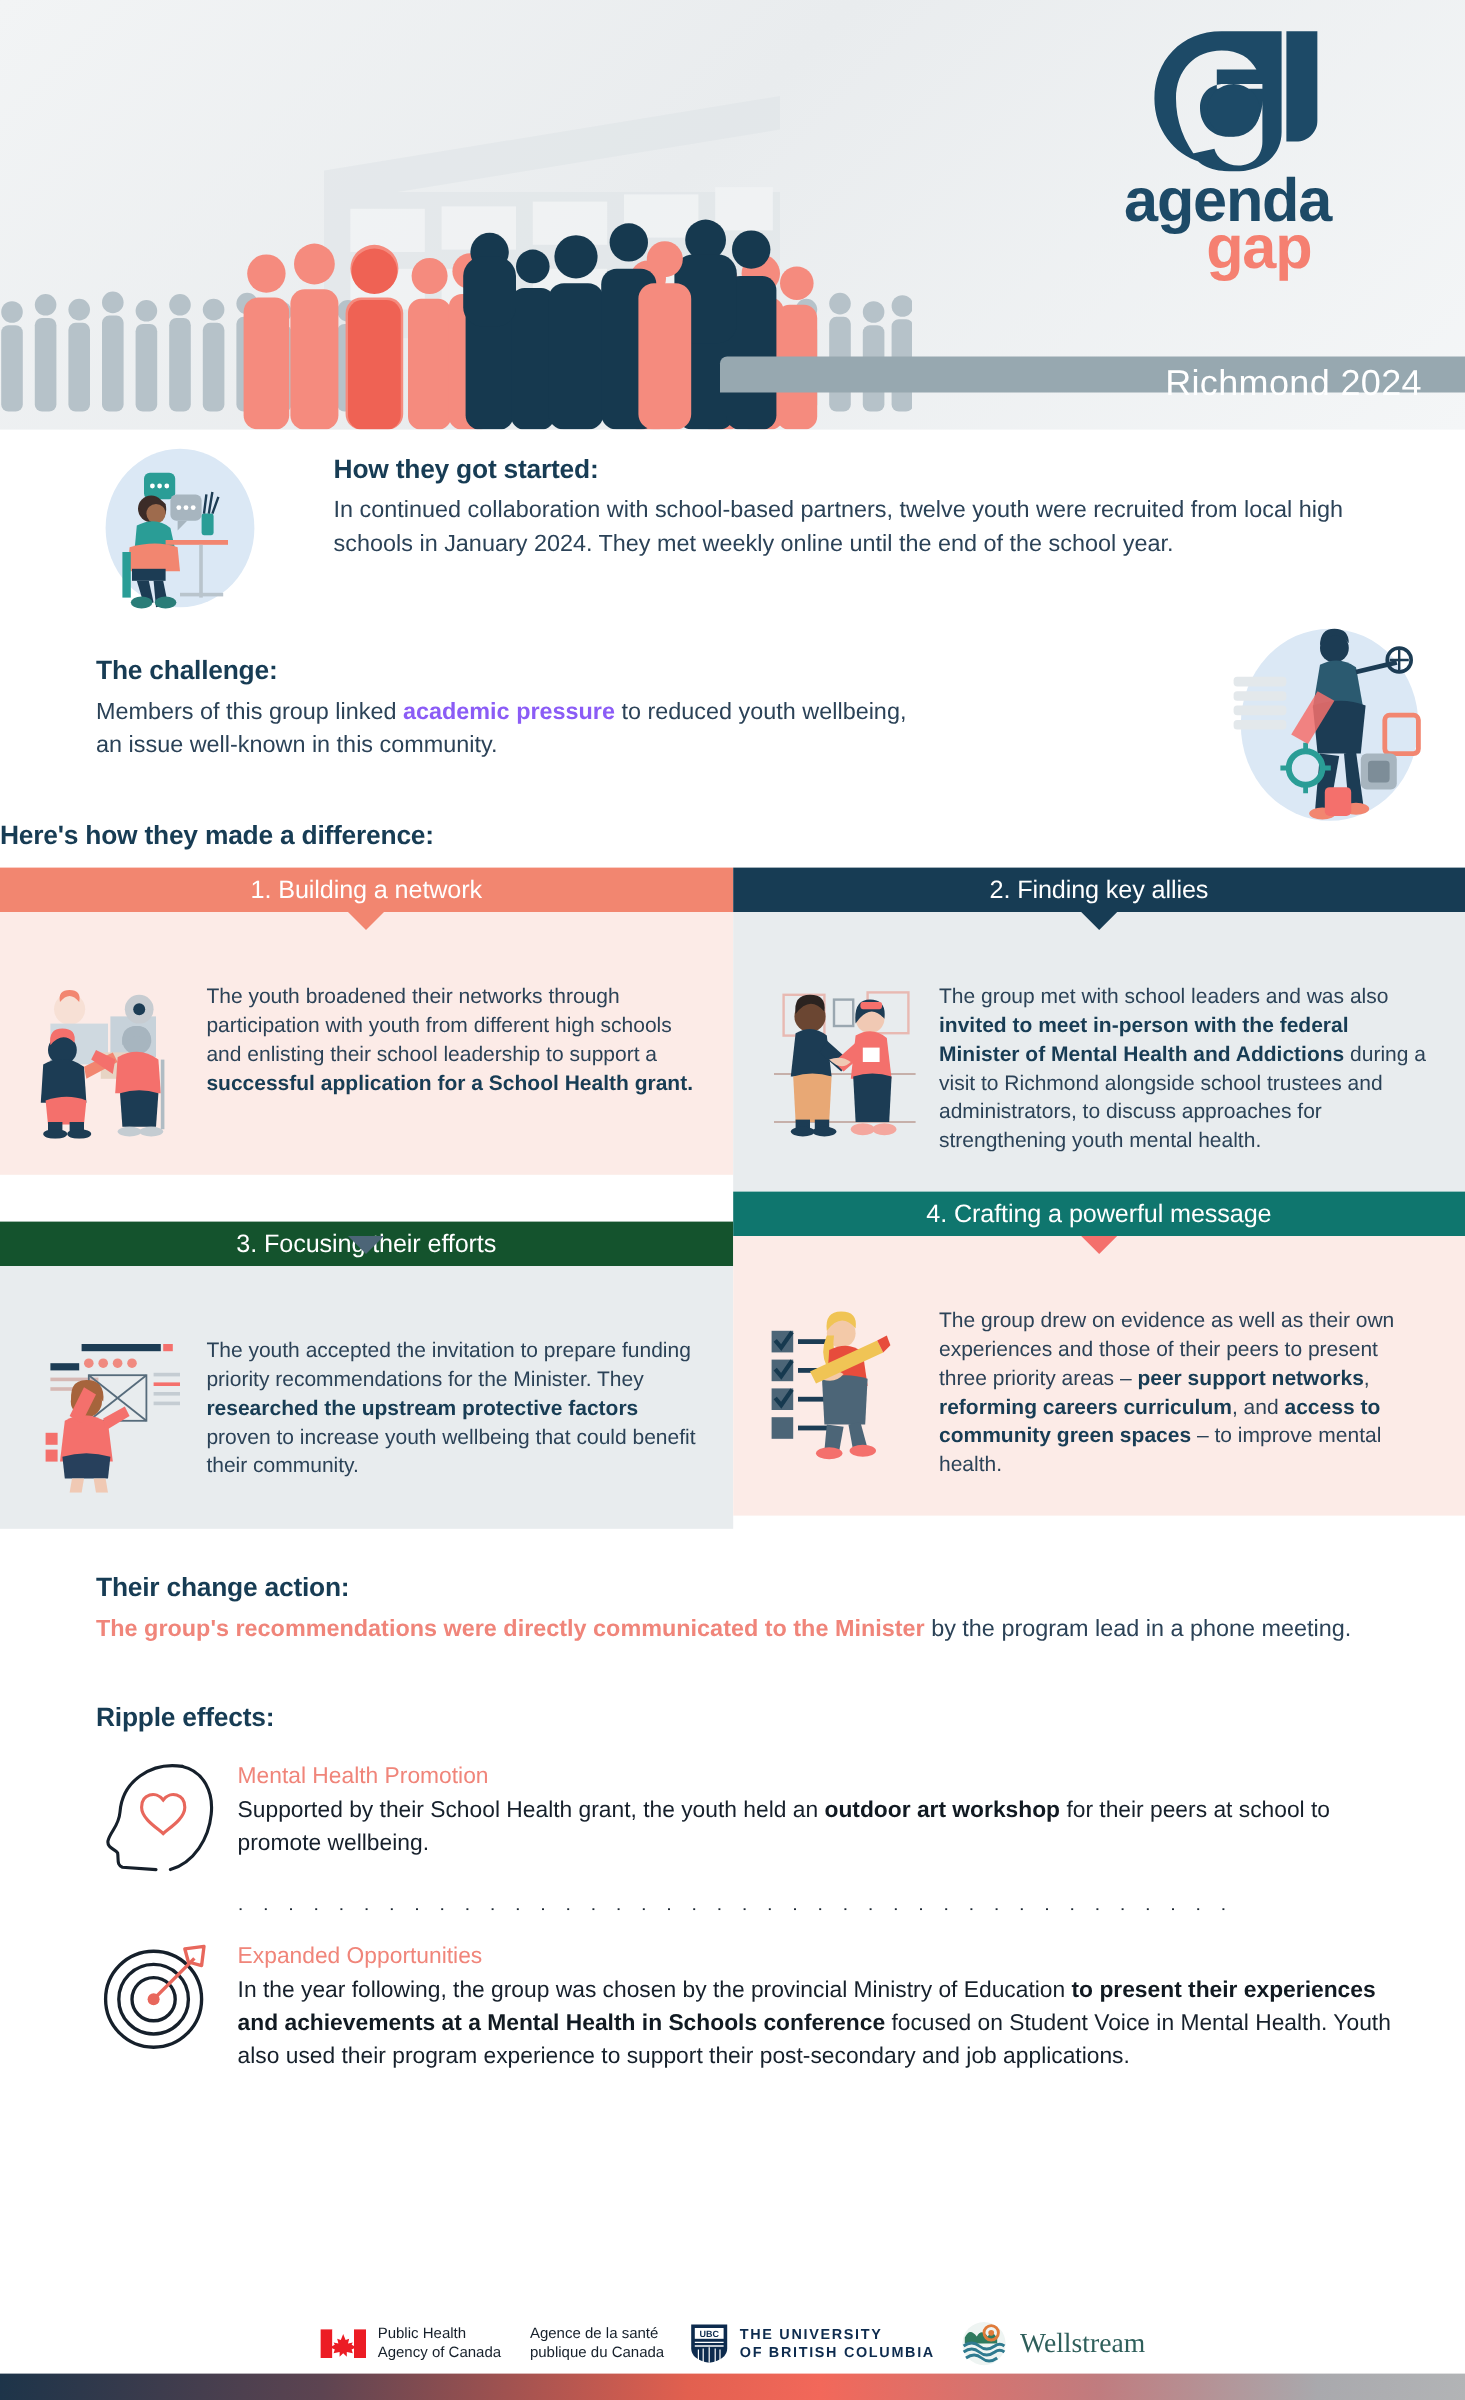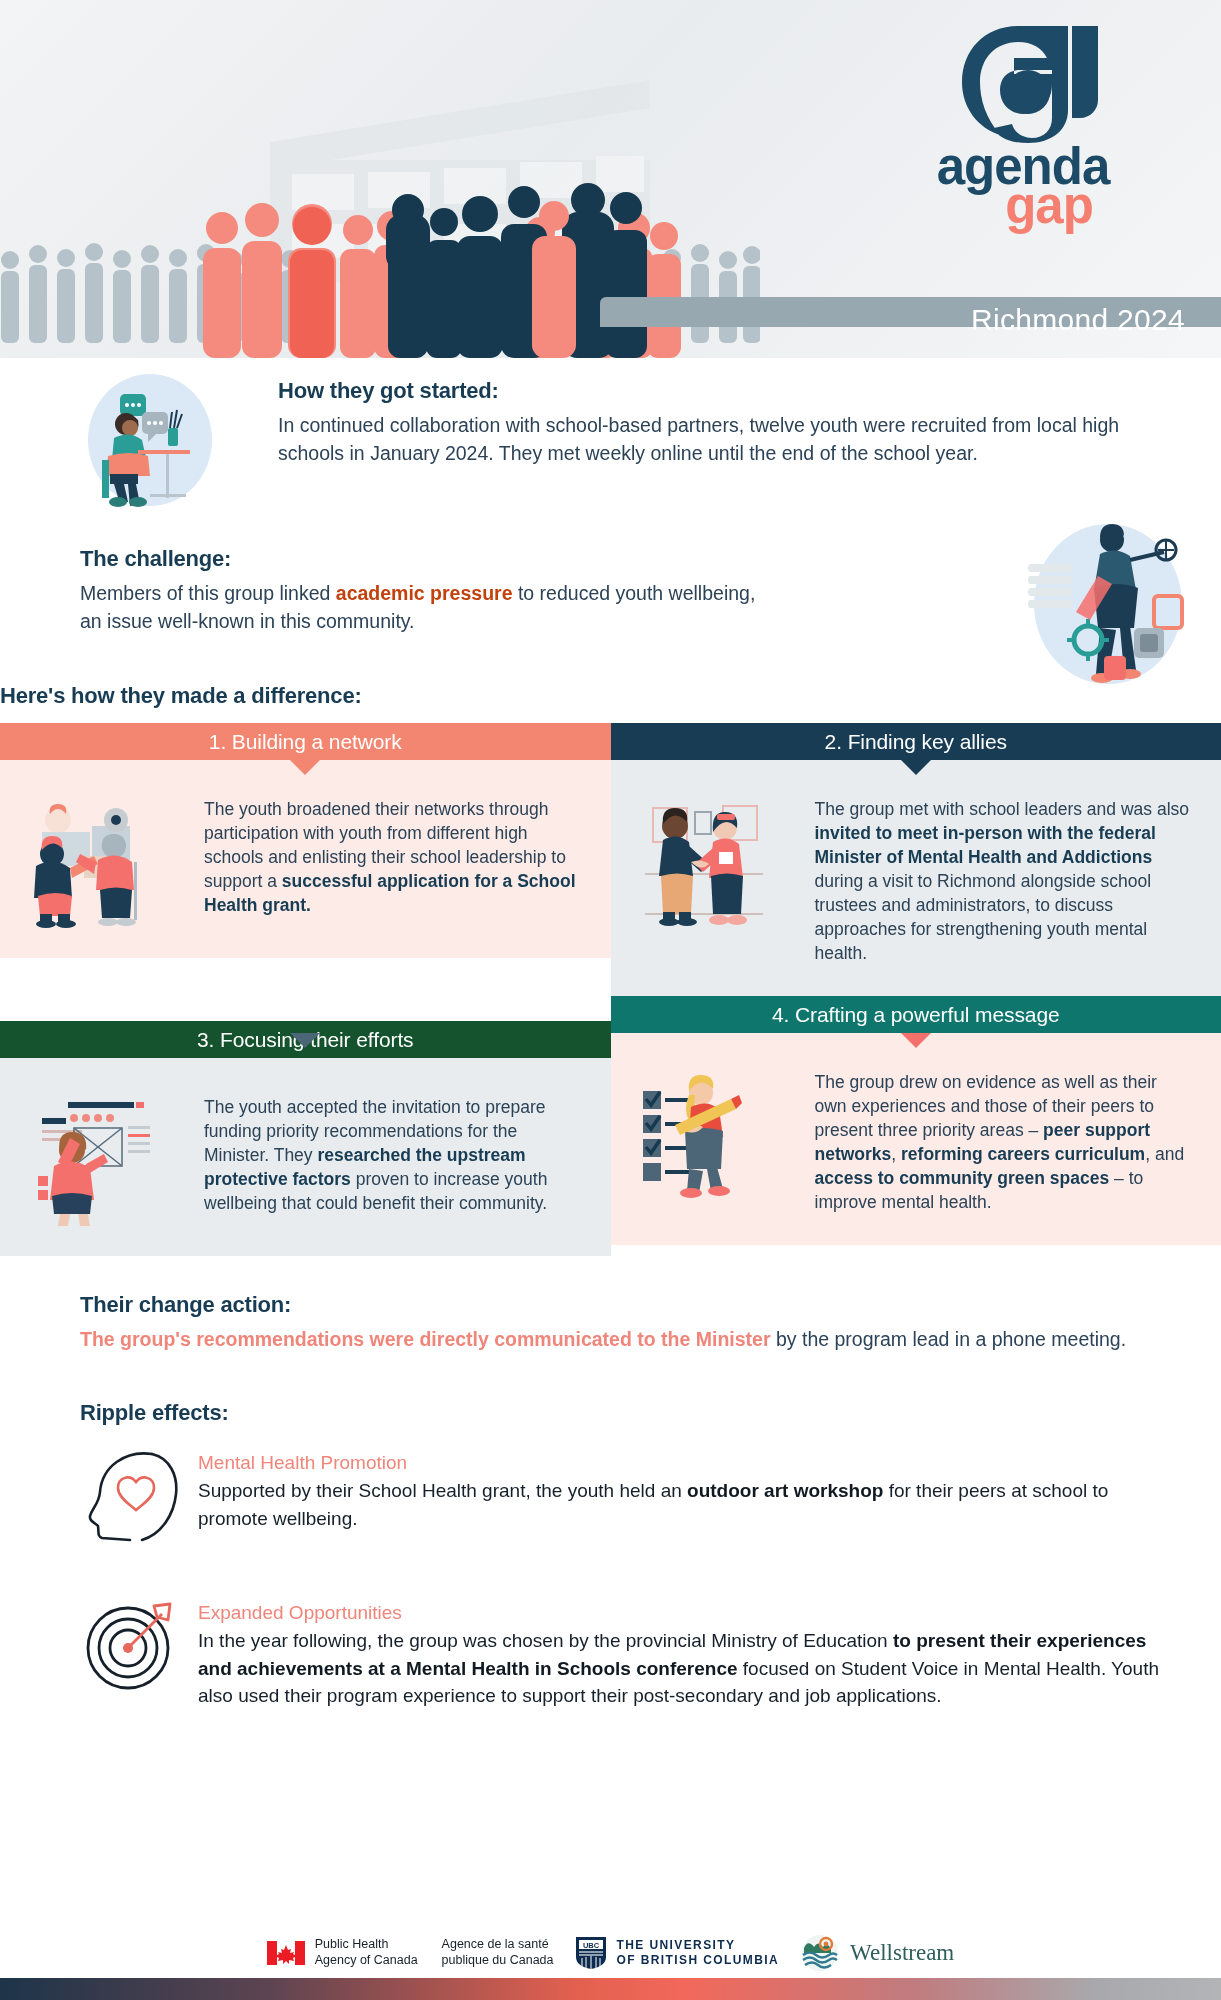--- a/index.html
+++ b/index.html
@@ -68,21 +68,21 @@
     font-size: 22px; font-weight: 700; color: #173c54;
     letter-spacing: -.2px; margin-bottom: 8px;
   }
   p.body-txt {
     font-size: 19.5px; color: #2b4257; line-height: 1.42;
   }
 
   .row-challenge { position: relative; margin-top: 38px; padding-left: 80px; }
   .ill-challenge { position: absolute; right: 30px; top: -30px; width: 175px; height: 175px; }
   .challenge-text { max-width: 700px; }
-  .accent { color: #c2410c; font-weight: 700; }
+  .accent { color: #8b5cf6; font-weight: 700; }
 
   .row-heres { margin-top: 48px; margin-bottom: 14px; }
 
   
   .quad-grid {
     display: grid;
     grid-template-columns: 1fr 1fr;
     width: 1221px;
   }
   .quad { position: relative; }
@@ -98,21 +98,21 @@
     position: absolute; left: 50%; transform: translateX(-50%);
     top: 37px; width: 0; height: 0;
     border-left: 15px solid transparent;
     border-right: 15px solid transparent;
   }
   .notch.coral { border-top: 15px solid #f28670; }
   .notch.navy  { border-top: 15px solid #173c54; }
   .notch.slate { border-top: 15px solid #4c6577; }
   .notch.red   { border-top: 15px solid #f4706c; }
 
-  .quad-body { display: flex; padding: 38px 28px 30px 28px; min-height: 177px; gap: 32px; }
+  .quad-body { display: flex; padding: 59px 28px 30px 28px; min-height: 177px; }
   .quad-body.pink  { background: #fcebe7; }
   .quad-body.gray  { background: #e8ecee; }
   .quad-ill { flex: 0 0 130px; height: 130px; margin-right: 14px; }
   .quad-txt { font-size: 17.5px; line-height: 1.37; color: #2b4257; }
   .quad-txt b { color: #173c54; font-weight: 700; }
 
   
   .row-change { padding: 36px 60px 0 80px; }
   .change-lead { color: #f0857a; font-weight: 700; }
 

